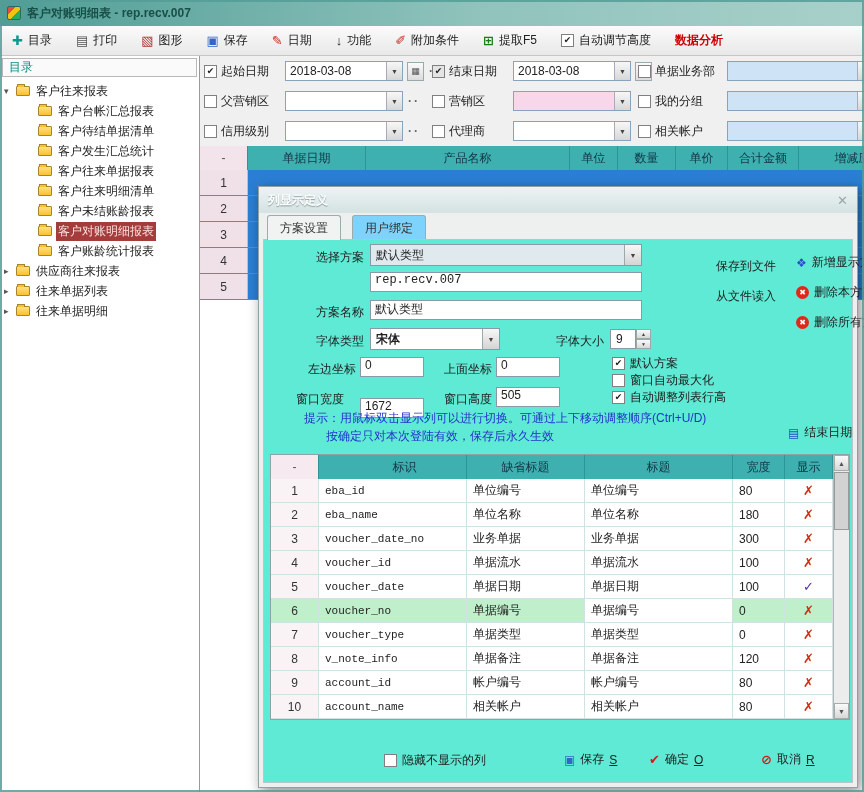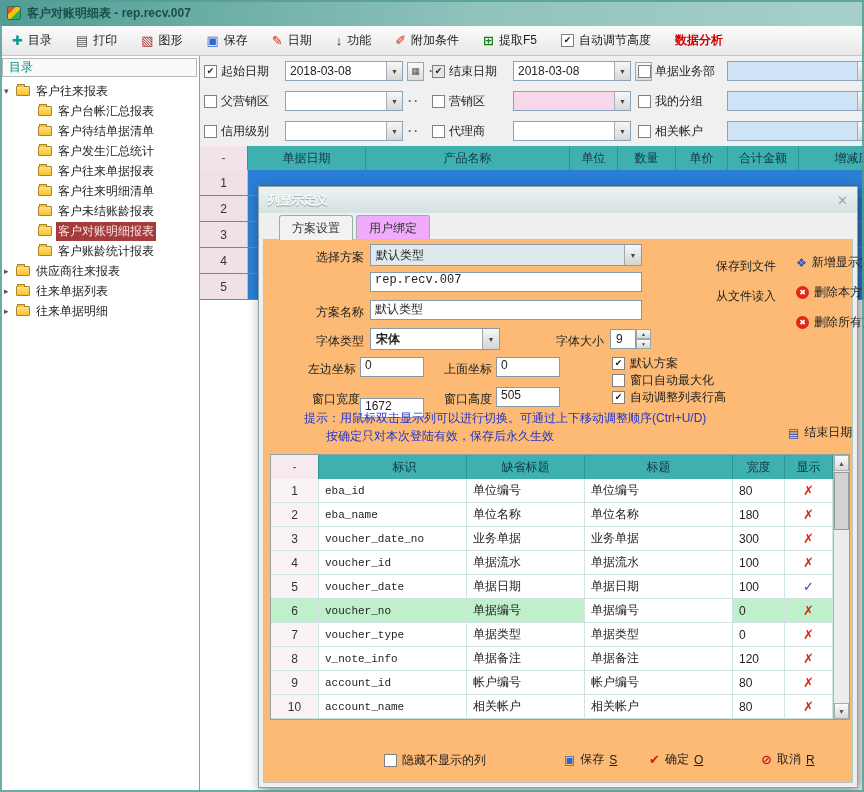--- a/index.html
+++ b/index.html
@@ -87,26 +87,26 @@
   .grid-row .rn { width:48px; background:#efe1e7; border-right:1px solid #cbb9c3;
     display:flex; align-items:center; justify-content:center; color:#333; flex:none; }
   .grid-row .rdata { flex:1; background:#2a7fd4; }
 
   
   .dialog { position:absolute; left:258px; top:186px; width:600px; height:602px;
     background:#eef0f0; border:1px solid #8fa3a3; box-shadow:3px 4px 12px rgba(0,0,0,.45); z-index:30; }
   .dlg-title { height:26px; background:linear-gradient(#edf3f3,#d4e2e2); display:flex; align-items:center; padding:0 9px;
     color:#fff; font-weight:bold; text-shadow:0 1px 1px rgba(60,90,90,.55); }
   .dlg-close { margin-left:auto; color:#98a8a8; font-size:13px; font-weight:normal; text-shadow:none; cursor:default; }
-  .tabs { position:absolute; top:28px; left:8px; display:flex; gap:3px; z-index:2;margin-left:12px; }
+  .tabs { position:absolute; top:28px; left:8px; display:flex; gap:11px; z-index:2; }
   .tab { height:24px; padding:4px 12px 0; border:1px solid #9fae ae; border:1px solid #9aacac; border-bottom:none;
-    border-radius:3px 3px 0 0; background:#f0abfc; color:#333; }
+    border-radius:3px 3px 0 0; background:#7dd3fc; color:#333; }
   .tab.active { background:#f1f3f3; margin-bottom:-1px; height:25px; }
   .dlg-body { position:absolute; left:4px; right:4px; top:52px; bottom:4px;
-    border:1px solid #b9c6c6; background:#fdba74;text-decoration:underline; }
+    border:1px solid #b9c6c6; background:#5eead4;text-decoration:underline; }
 
   .fld-label { position:absolute; text-align:right; white-space:nowrap; color:#222; }
   .tbox { position:absolute; height:20px; border:1px solid #8899aa; background:#fff;
     display:flex; padding:0 4px; overflow:hidden; }
   .dlg-combo { position:absolute; height:22px; border:1px solid #8899aa; background:#dfe9ee; display:flex; align-items:center; }
   .dlg-combo .combo-val { flex:1; padding-left:5px; }
   .dlg-combo .combo-btn { width:17px; height:100%; border-left:1px solid #9aa;
     background:linear-gradient(#f7f7f7,#d4d4d4); display:flex; align-items:center; justify-content:center; font-size:7px; color:#444; flex:none; }
   .dlg-combo.white { background:#fff; }
   .bold-val { font-weight:bold;border-radius:8px; }
@@ -494,21 +494,21 @@
 
       <span class="fld-label" style="left:32px; top:121px; width:60px">左边坐标</span>
       <div class="tbox" style="left:96px; top:117px; width:64px">
         <span>0</span>
       </div>
       <span class="fld-label" style="left:168px; top:121px; width:60px">上面坐标</span>
       <div class="tbox" style="left:232px; top:117px; width:64px">
         <span>0</span>
       </div>
 
-      <span class="fld-label" style="left:36px; top:151px; width:60px">窗口宽度</span>
+      <span class="fld-label" style="left:20px; top:151px; width:60px">窗口宽度</span>
       <div class="tbox" style="left:96px; top:158px; width:64px">
         <span>1672</span>
       </div>
       <span class="fld-label" style="left:168px; top:151px; width:60px">窗口高度</span>
       <div class="tbox" style="left:232px; top:147px; width:64px">
         <span>505</span>
       </div>
 
       <div class="dlg-cb" style="left:348px; top:115px">
         <span class="cb checked">

